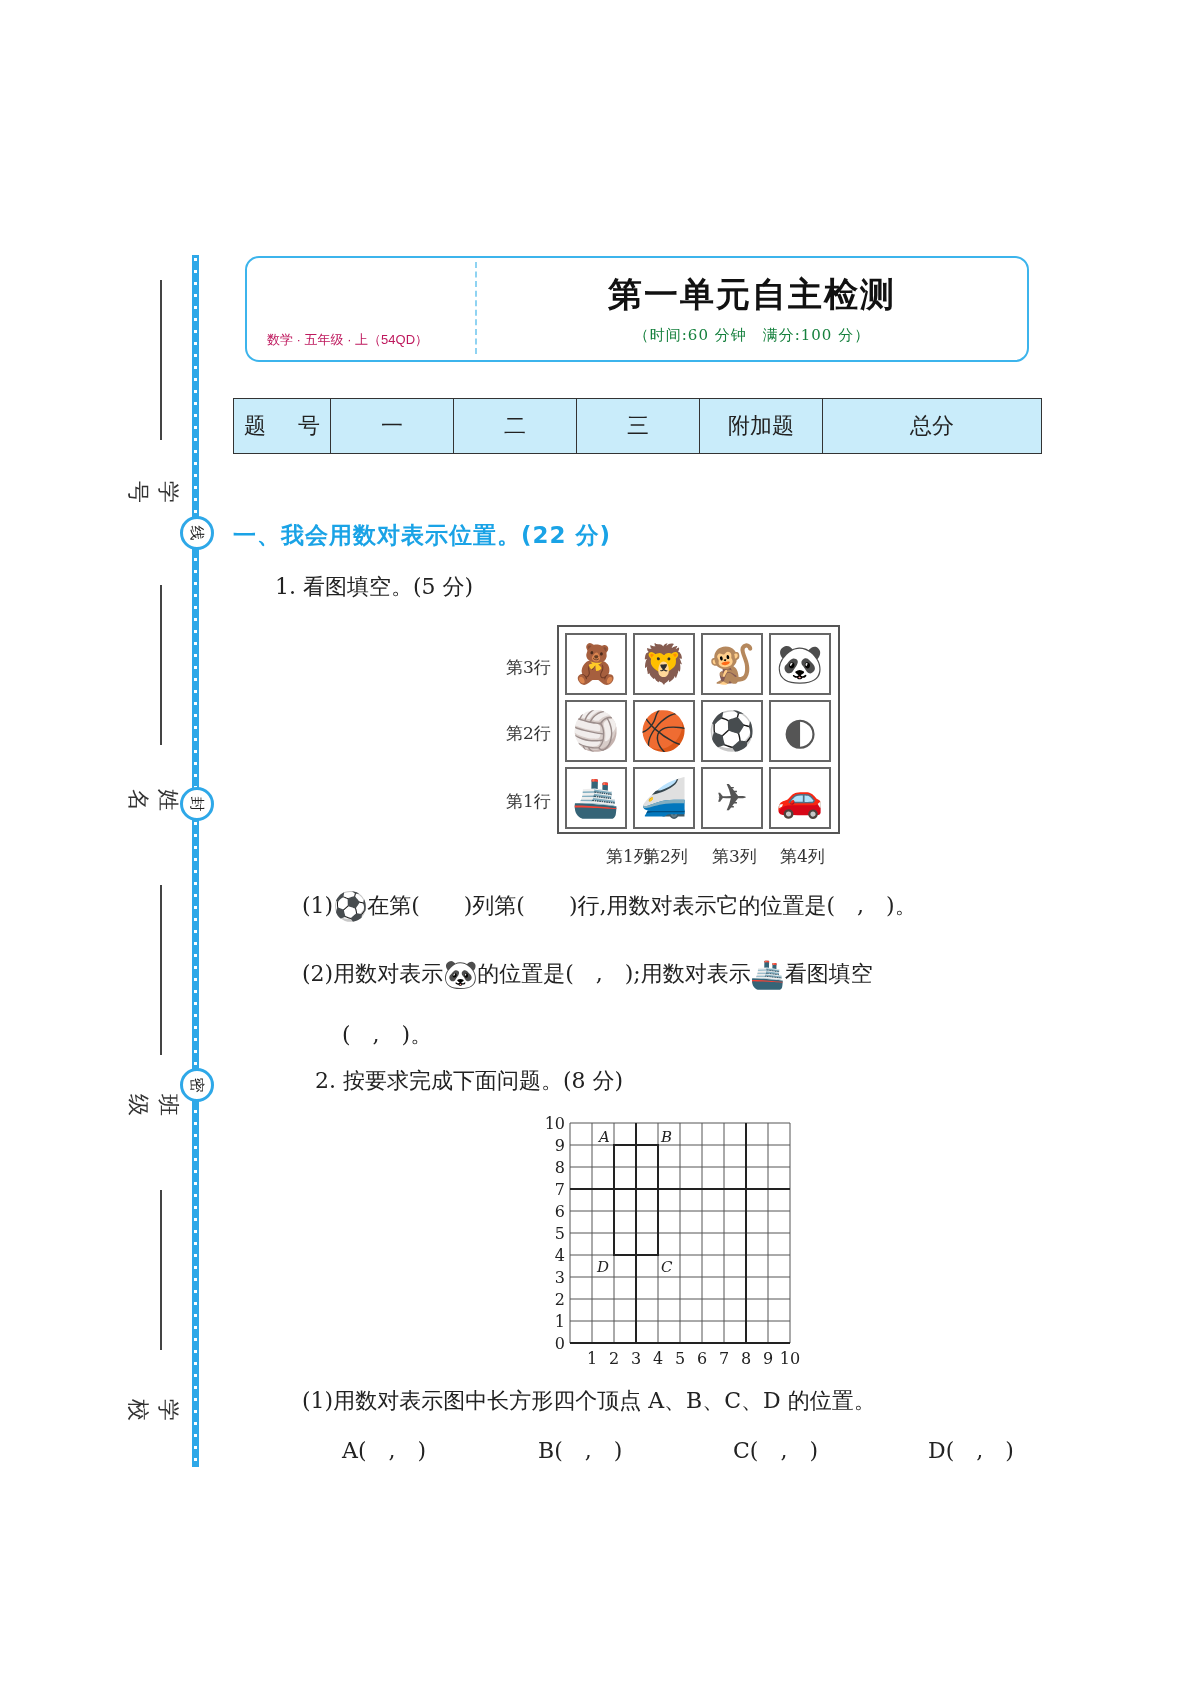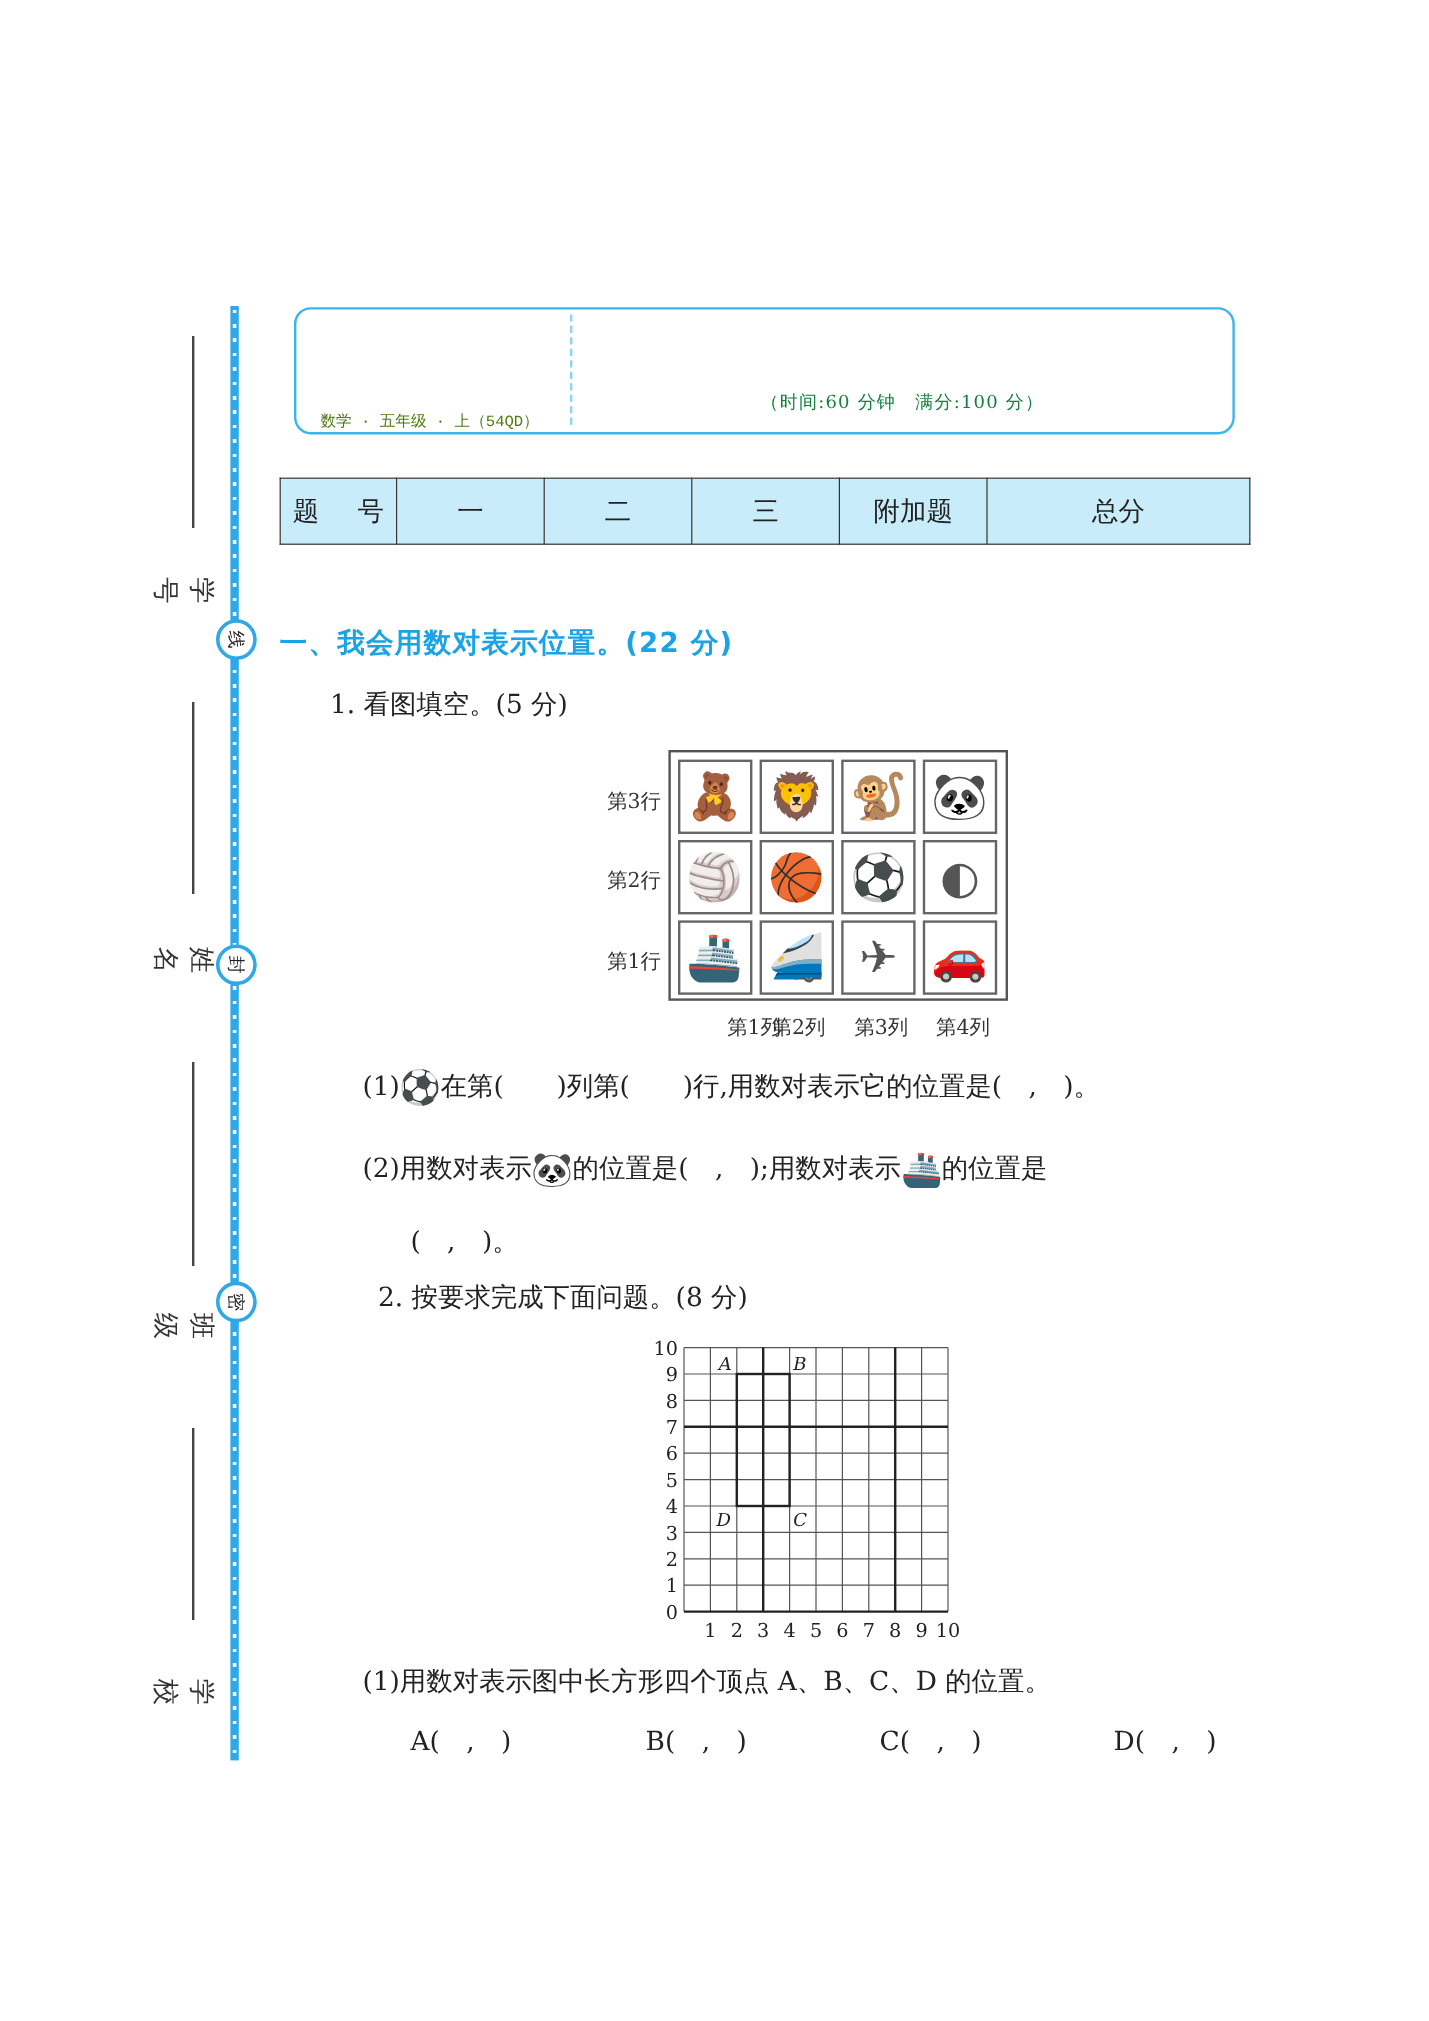--- a/index.html
+++ b/index.html
@@ -15,22 +15,22 @@
     font-family:"DejaVu Sans", sans-serif; transform:rotate(90deg); color:#222; }
   .strip-label { position:absolute; left:140px; font-size:22px; color:#333;
     transform:rotate(90deg); transform-origin:center; width:26px; text-align:center;
     font-family:"DejaVu Serif", serif; }
   .strip-rule { position:absolute; left:160px; width:2px; background:#444; }
 
   
   .header-box { position:absolute; left:245px; top:256px; width:780px; height:102px;
     border:2px solid #3cb4ec; border-radius:14px; }
   .header-divider { position:absolute; left:228px; top:4px; height:92px; border-left:2px dashed #8fd3f2; }
-  .header-sub { position:absolute; left:20px; bottom:0; font-family:Liberation Mono, monospace;
-    font-size:13px; color:#4d7c0f; }
+  .header-sub { position:absolute; left:20px; bottom:11px; font-family:Liberation Sans, sans-serif;
+    font-size:13px; color:#be185d; }
   .header-title { position:absolute; left:230px; right:0; top:14px; text-align:center;
     font-size:34px; font-weight:bold; letter-spacing:2px; color:#111; }
   .header-meta { position:absolute; left:230px; right:0; top:68px; text-align:center;
     font-size:15px; color:#15803d; letter-spacing:1px; }
 
   
   table.score { position:absolute; left:233px; top:398px; width:809px; border-collapse:collapse;
     font-family:"DejaVu Sans", sans-serif; }
   table.score td { border:1.5px solid #333; height:52px; text-align:center; font-size:22px; }
   table.score tr.head td { background:#c9ecfa;margin-top:48px; }
@@ -70,20 +70,21 @@
   <div class="strip-label" style="top:1075px;">班 级</div>
   <div class="strip-circle" style="top:1068px;">密</div>
 
   <div class="strip-rule" style="top:1190px;height:160px;"></div>
   <div class="strip-label" style="top:1380px;">学 校</div>
 </div>
 
 <div class="header-box">
   <div class="header-divider"></div>
   <div class="header-sub">数学 · 五年级 · 上（54QD）</div>
+  <div class="header-title">第一单元自主检测</div>
   <div class="header-meta">（时间:60 分钟　满分:100 分）</div>
 </div>
 
 <table class="score">
   <tbody>
       <tr class="head">
     <td class="rowlabel">题　号</td>
     <td style="width:120px">一</td>
     <td style="width:120px">二</td>
     <td style="width:120px">三</td>
@@ -121,21 +122,21 @@
   <div class="pic-label" style="left:606px;top:845px;text-align:center;">第1列</div>
   <div class="pic-label" style="left:643px;top:845px;">第2列</div>
   <div class="pic-label" style="left:712px;top:845px;">第3列</div>
   <div class="pic-label" style="left:780px;top:845px;">第4列</div>
 </div>
 
 <div class="q" style="left:302px;top:890px;">
   <span>(1)</span><span class="inline-icon">⚽</span><span>在第(　　)列第(　　)行,用数对表示它的位置是(　,　)。</span>
 </div>
 <div class="q" style="left:302px;top:958px;">
-  <span>(2)用数对表示</span><span class="inline-icon">🐼</span><span>的位置是(　,　);用数对表示</span><span class="inline-icon">🚢</span><span>的位置是</span>
+  <span>(2)用数对表示</span><span class="inline-icon">🐼</span><span>的位置是(　,　);用数对表示</span><span class="inline-icon">🚢</span><span>看图填空</span>
 </div>
 <div class="q" style="left:342px;top:1020px;">(　,　)。</div>
 
 <div class="q" style="left:275px;top:1066px;margin-left:40px;">2. 按要求完成下面问题。(8 分)</div>
 
 <svg class="coord-svg" width="270" height="260" viewBox="0 0 270 260" font-family="DejaVu Serif, serif" font-size="16" fill="#222">
 
   <g stroke="#555" stroke-width="1">
     <line x1="35" y1="11" x2="35" y2="231"></line>
       <line x1="57" y1="11" x2="57" y2="231"></line>

